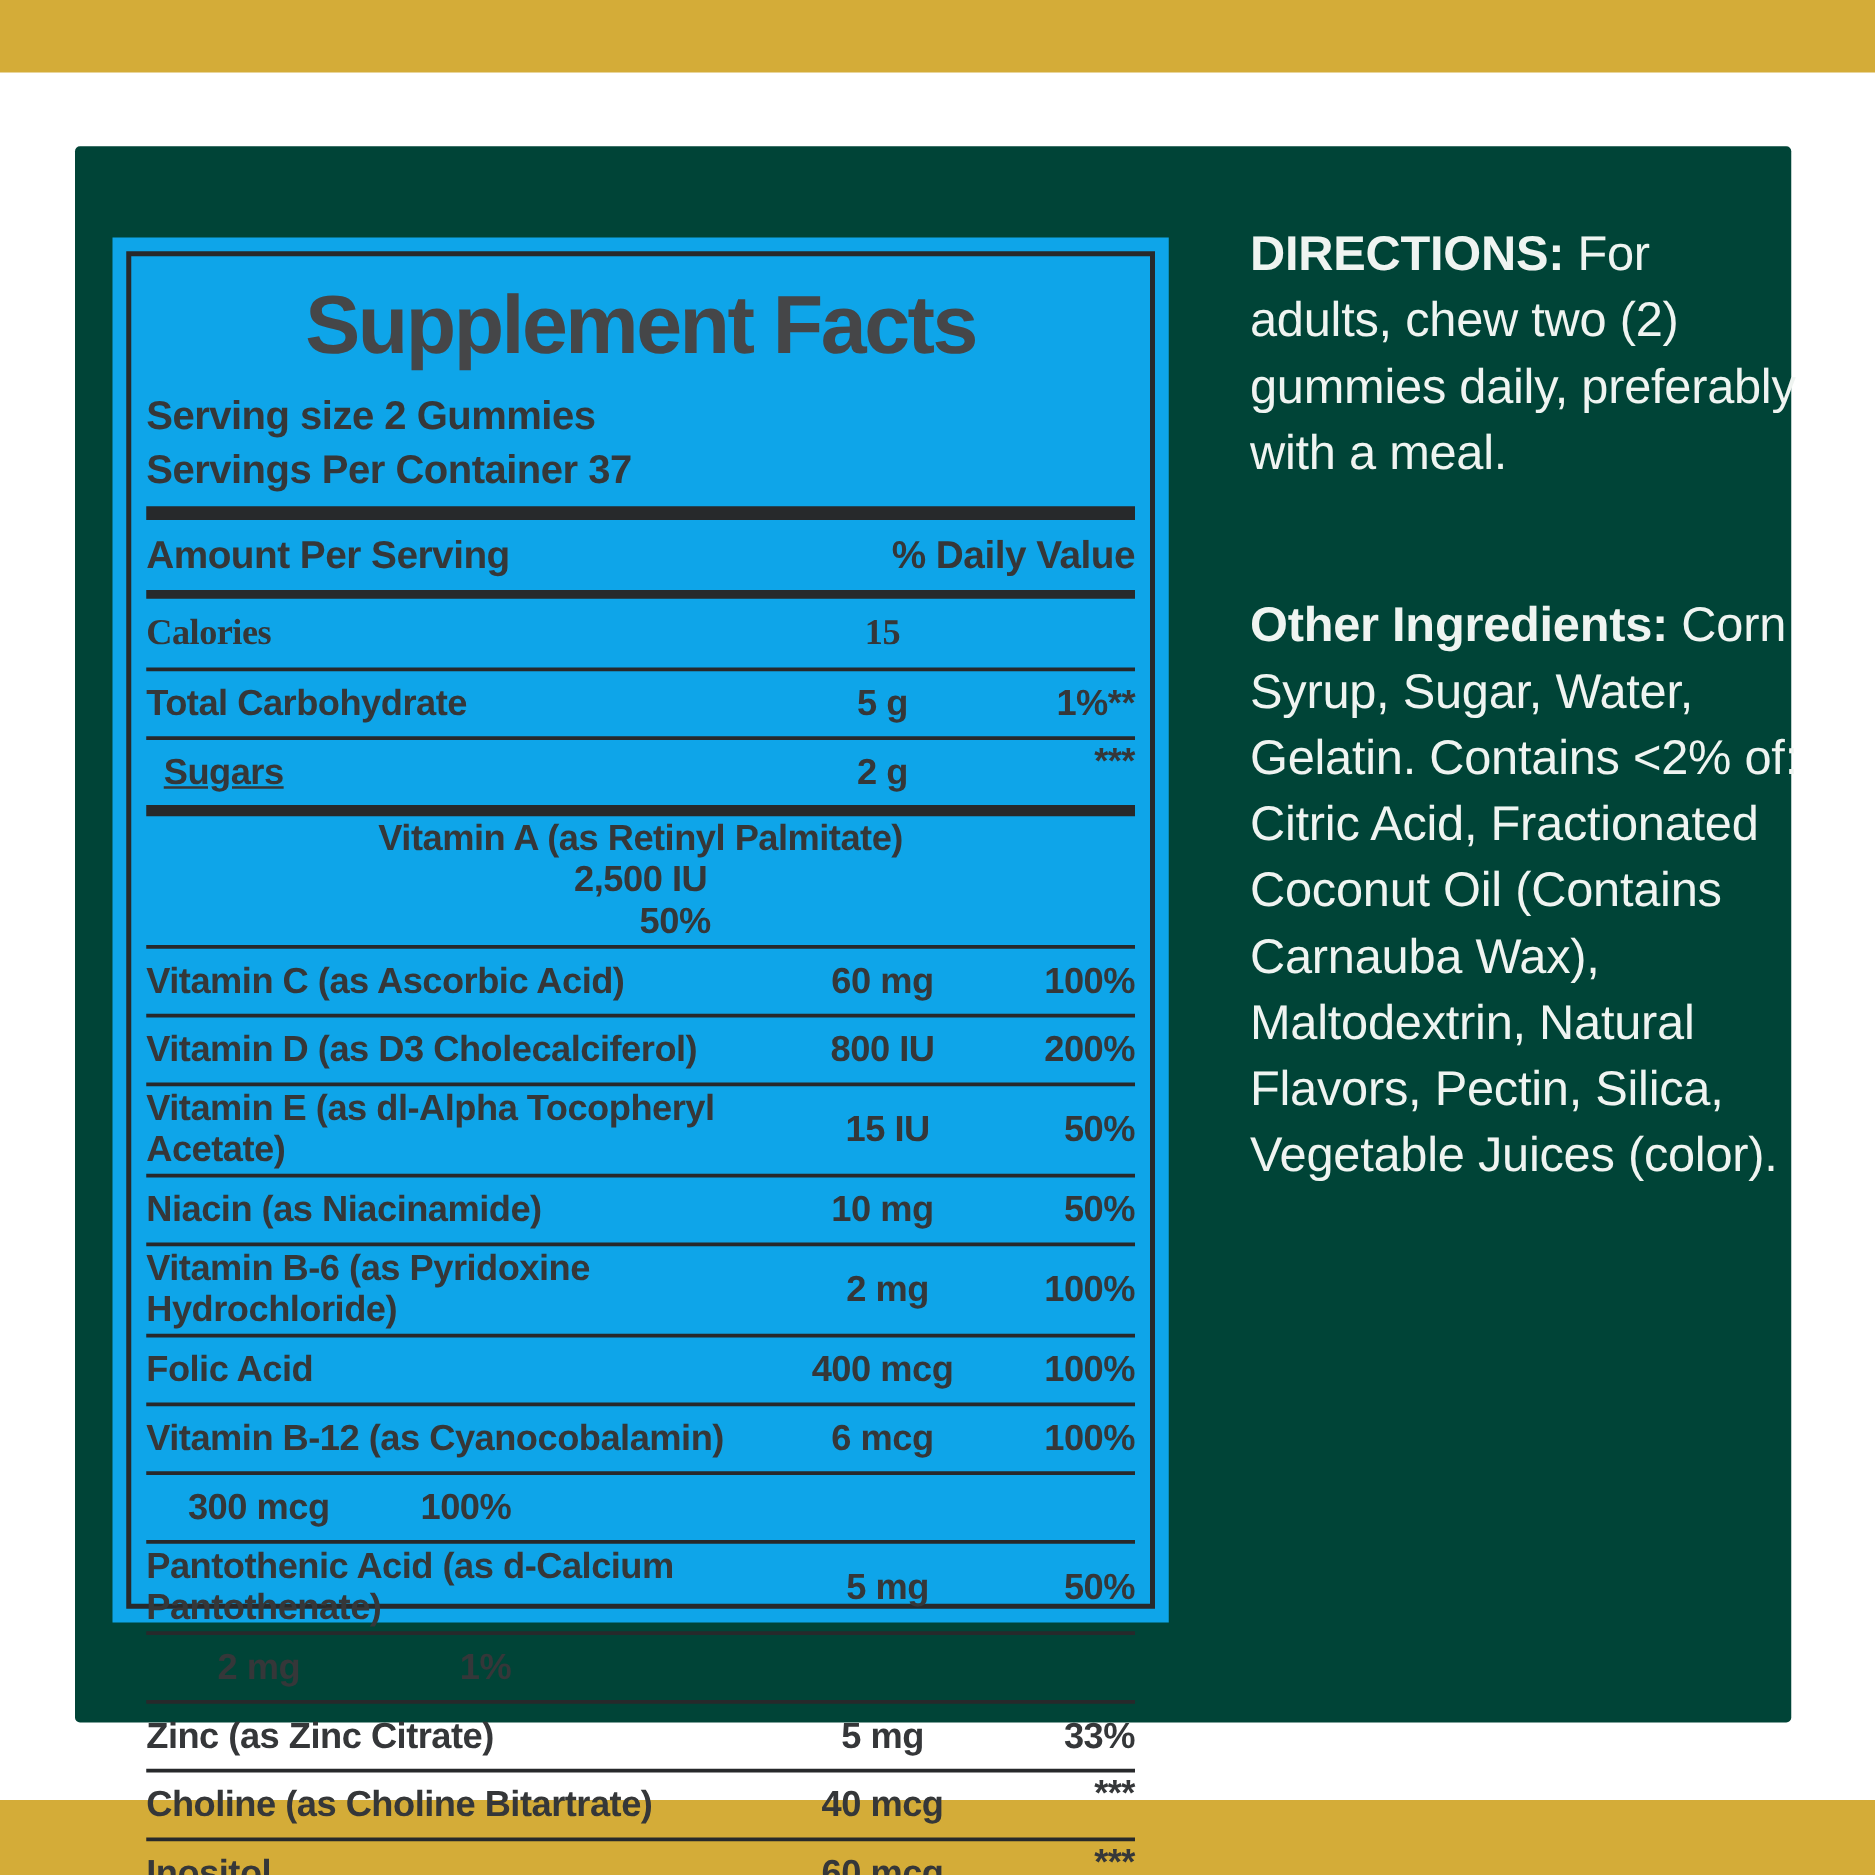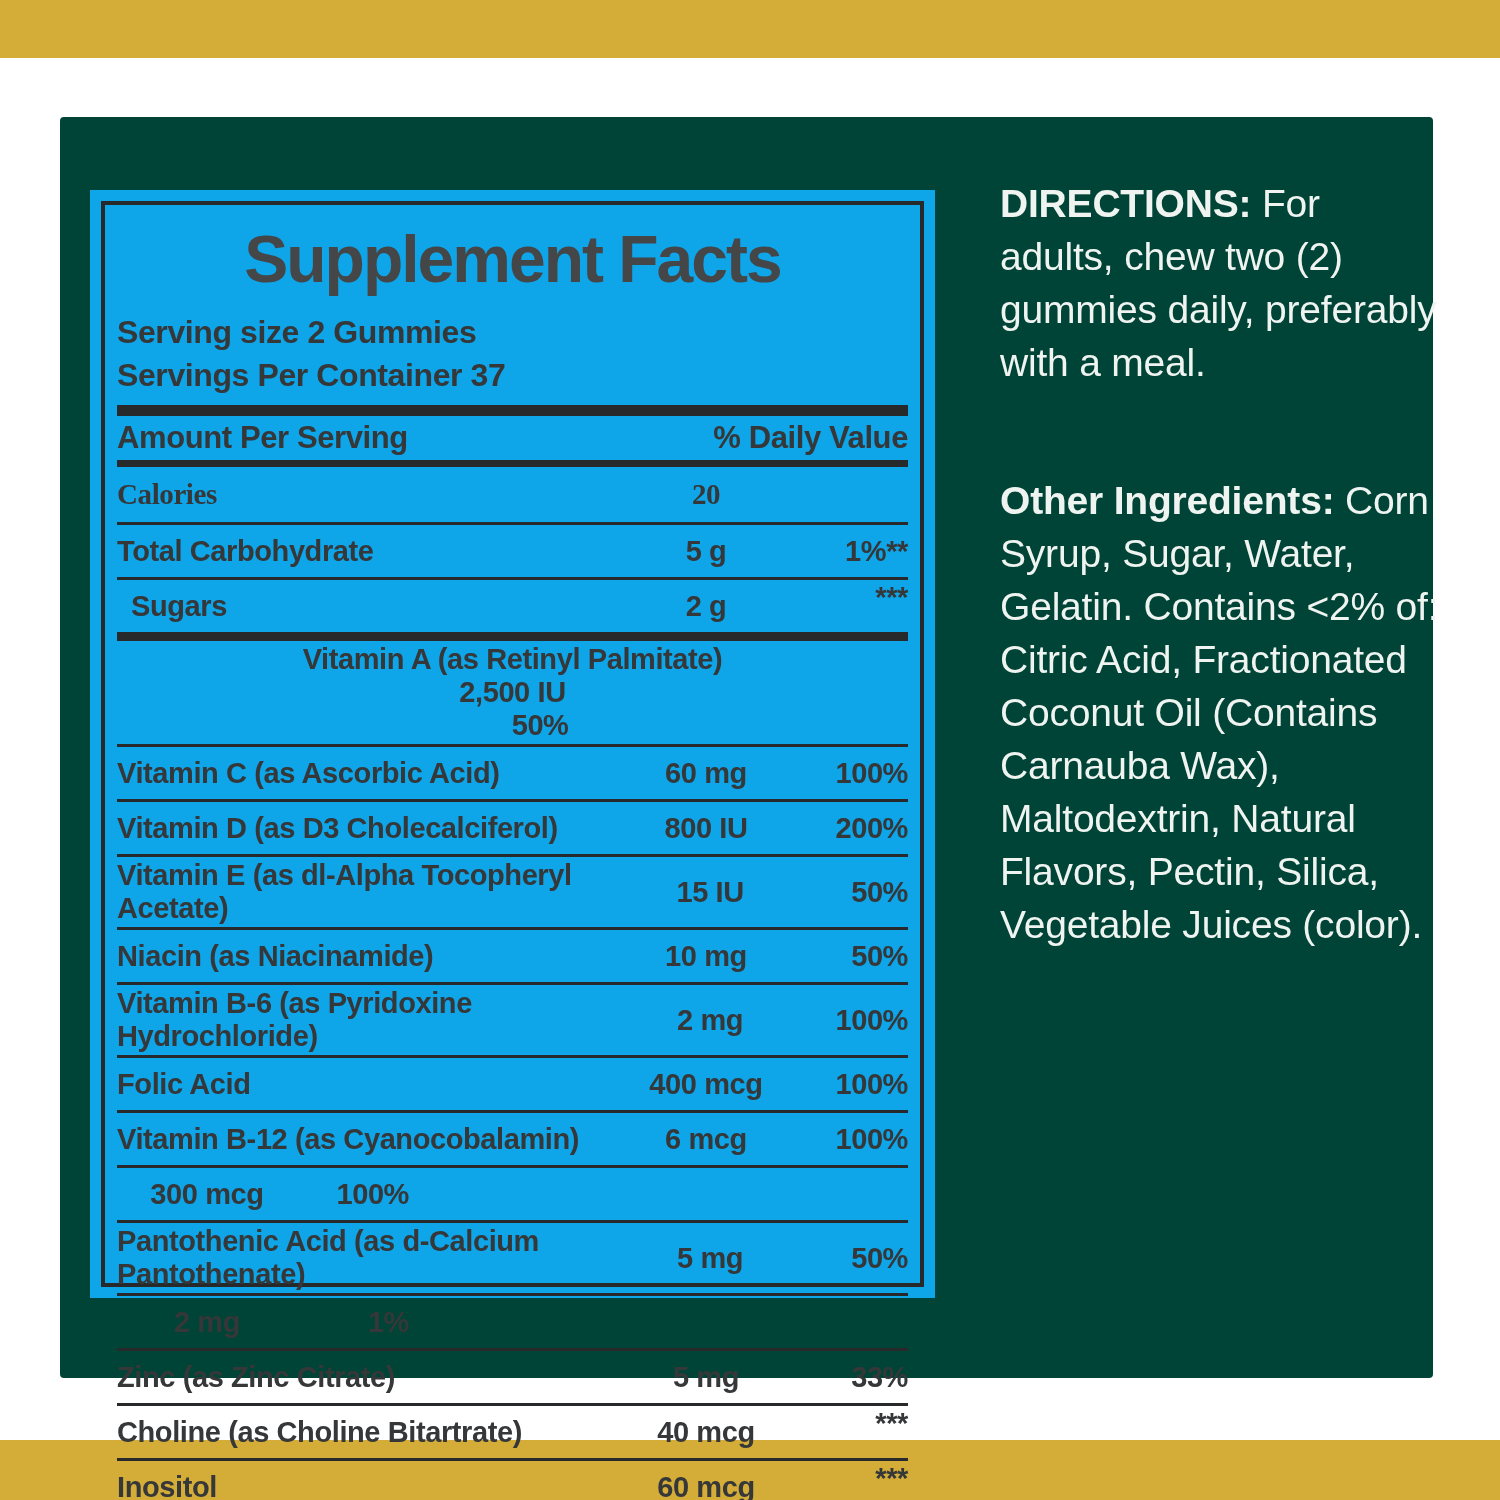--- a/index.html
+++ b/index.html
@@ -22,27 +22,27 @@
   .facts-box{position:absolute;left:30px;top:73px;width:845px;height:1108px;background:#0ea5e9;}
   .facts-inner{position:absolute;left:11px;top:11px;right:11px;bottom:11px;border:4px solid var(--line);padding:6px 12px 0 12px;color:var(--ink);letter-spacing:-0.4px;}
 
   .facts-title{text-align:center;font-size:66px;font-weight:bold;color:#454648;letter-spacing:-2px;margin-top:10px;margin-bottom:14px;}
   .serving-line{font-size:32px;font-weight:bold;line-height:43px;}
 
   .bar{background:var(--line);}
   .bar-a{height:11px;margin-top:8px;}
   .bar-b{height:7px;}
 
-  .hdr-row{display:flex;justify-content:space-between;align-items:center;height:44px;font-size:31px;font-weight:bold;}
+  .hdr-row{display:flex;justify-content:space-between;align-items:center;height:56px;font-size:31px;font-weight:bold;}
 
   .row{display:flex;align-items:center;min-height:55px;padding:2px 0;border-top:3px solid var(--line);}
   .row.no-top{border-top:none;font-family:Liberation Serif, serif;}
   .row.thick-top{border-top:9px solid var(--line);flex-direction:column;}
   .row .name{flex:1 1 auto;font-size:29px;font-weight:bold;line-height:33px;max-width:505px;}
-  .row.indent .name{padding-left:14px;}
+  .row.indent .name{padding-left:14px;text-decoration:underline;}
   .row .amt{width:180px;text-align:center;font-size:29px;font-weight:bold;}
   .row .dv{width:112px;text-align:right;font-size:29px;font-weight:bold;}
   .row .dv.sup{align-self:flex-start;line-height:26px;margin-top:2px;}
 
   .right-col{position:absolute;left:940px;top:60px;width:450px;color:var(--offwhite);}
   .rtext{font-size:39px;line-height:53px;letter-spacing:-0.2px;}
   .rtext b{font-weight:bold;}
   .directions-block{position:absolute;top:0;left:0;width:440px;}
   .ingredients-block{position:absolute;top:297px;left:0;width:448px;}
 </style>
@@ -66,21 +66,21 @@
         <div class="hdr-row">
           <span>Amount Per Serving</span>
           <span>% Daily Value</span>
         </div>
 
         <div class="bar bar-b"></div>
 
         <div>
             <div class="row no-top">
               <span class="name">Calories</span>
-              <span class="amt">20</span>
+              <span class="amt">15</span>
               <span class="dv"></span>
             </div>
             <div class="row">
               <span class="name">Total Carbohydrate</span>
               <span class="amt">5 g</span>
               <span class="dv">1%**</span>
             </div>
             <div class="row indent">
               <span class="name">Sugars</span>
               <span class="amt">2 g</span>

